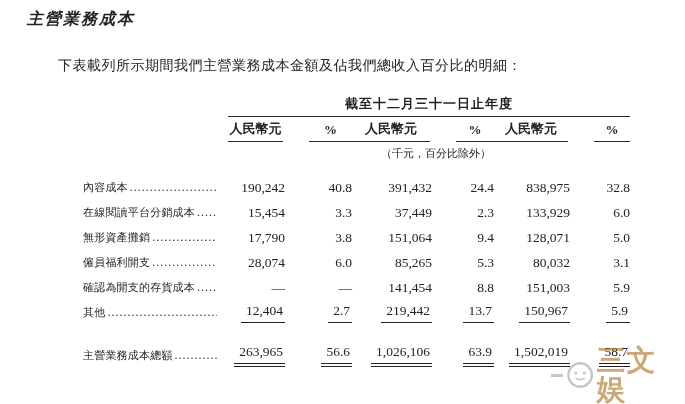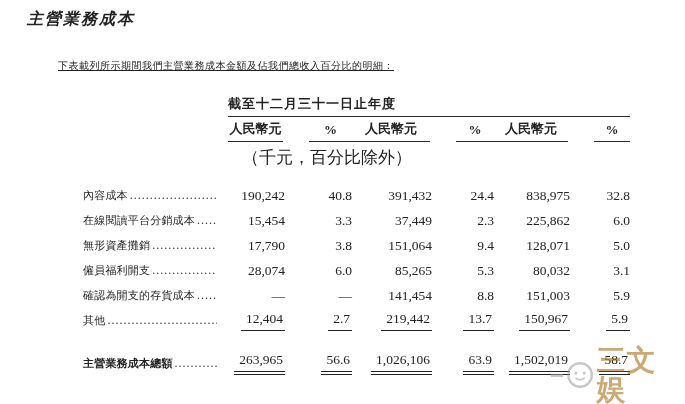--- a/index.html
+++ b/index.html
@@ -2,51 +2,51 @@
 <html><head>
 <meta charset="utf-8">
 <style>
   * { margin:0; padding:0; box-sizing:border-box; }
   html,body { width:685px; height:404px; background:#ffffff; overflow:hidden; }
   body { font-family:"Liberation Serif","DejaVu Serif",serif; color:#232323; }
   .page { position:relative; width:685px; height:404px; padding-top:9px; }
 
   .title { font-size:16px; line-height:20px; font-weight:bold; font-style:italic;
            letter-spacing:2px; margin-left:27px; }
-  .intro { font-size:10px; line-height:18px; letter-spacing:0.5px;
-           margin:28px 0 0 58px;text-decoration:underline; }
+  .intro { font-size:14px; line-height:18px; letter-spacing:0.5px;
+           margin:28px 0 0 58px; }
 
   table { border-collapse:collapse; table-layout:fixed;
           margin:20px 0 0 83px; width:547px; }
   col.c-label{width:134px;} col.c-gap{width:11px;}
   col.c1{width:57px;} col.c2{width:67px;} col.c3{width:80px;}
   col.c4{width:62px;} col.c5{width:76px;} col.c6{width:60px;}
 
   th { font-weight:bold; font-size:13px; vertical-align:bottom; }
-  .period-th { text-align:left; border-bottom:1.5px solid #2b2b2b;
+  .period-th { text-align:center; border-bottom:1.5px solid #2b2b2b;
                padding-bottom:3px; letter-spacing:1px; }
   .year-th div { text-align:center; border-bottom:1.5px solid #2b2b2b;
                  padding:3px 0 3px 0; letter-spacing:1px; }
   .yr1 div { margin-right:14px; }
   .yr2 div { margin-right:7px; }
   .yr3 div { margin-left:11px; }
   .sub-th div { text-align:center; border-bottom:1.5px solid #2b2b2b;
                 padding:3px 0 3px 0; }
   .sub-amt div { margin-right:2px; }
   .sub-pct div { margin-left:24px; }
-  .note-td { text-align:left; font-size:17px; padding:4px 0 2px 14px; }
+  .note-td { text-align:center; font-size:11px; padding:4px 0 2px 14px; }
 
   td { font-size:13.5px; }
   tbody tr.datarow { height:25px; }
   tr.sp-a { height:12px; } tr.sp-b { height:17px; }
   .lbl .wrap { display:flex; align-items:baseline; }
   .lbl .t { white-space:nowrap; font-size:11px; letter-spacing:0.2px; }
   .lbl .dots { flex:1; overflow:hidden; white-space:nowrap; font-size:12px;
                color:#333; letter-spacing:1px; margin-left:2px; }
-  .bold .t { font-weight:bold; }
+  .bold .t { font-weight:normal; }
   td.num { text-align:right; vertical-align:middle; }
   td.num .v { display:inline-block; }
   tr.ruled td.num .v { border-bottom:1.5px solid #222; padding:0 2px 3px 5px; }
   tr.total td.num .v { border-bottom:4px double #222; padding:0 2px 3px 5px; }
   tr.total { height:27px; }
 
   .watermark { position:absolute; left:551px; top:352px; width:130px; height:46px;
                display:flex; align-items:center; opacity:0.55; z-index:5;
                pointer-events:none; }
   .wm-dash { width:13px; height:3px; background:#9a9a9a; margin-right:3px; }
@@ -133,21 +133,21 @@
             <div class="wrap">
           <span class="t">在線閱讀平台分銷成本</span>
           <span class="dots">........................................................................................................................</span>
             </div>
           </td>
         <td></td>
         <td class="num"><span class="v">15,454</span></td>
         <td class="num"><span class="v">3.3</span></td>
         <td class="num"><span class="v">37,449</span></td>
         <td class="num"><span class="v">2.3</span></td>
-        <td class="num"><span class="v">225,862</span></td>
+        <td class="num"><span class="v">133,929</span></td>
         <td class="num"><span class="v">6.0</span></td>
       </tr>
 
       <tr class="datarow">
         <td class="lbl">
             <div class="wrap">
           <span class="t">無形資產攤銷</span>
           <span class="dots">........................................................................................................................</span>
             </div>
           </td>

